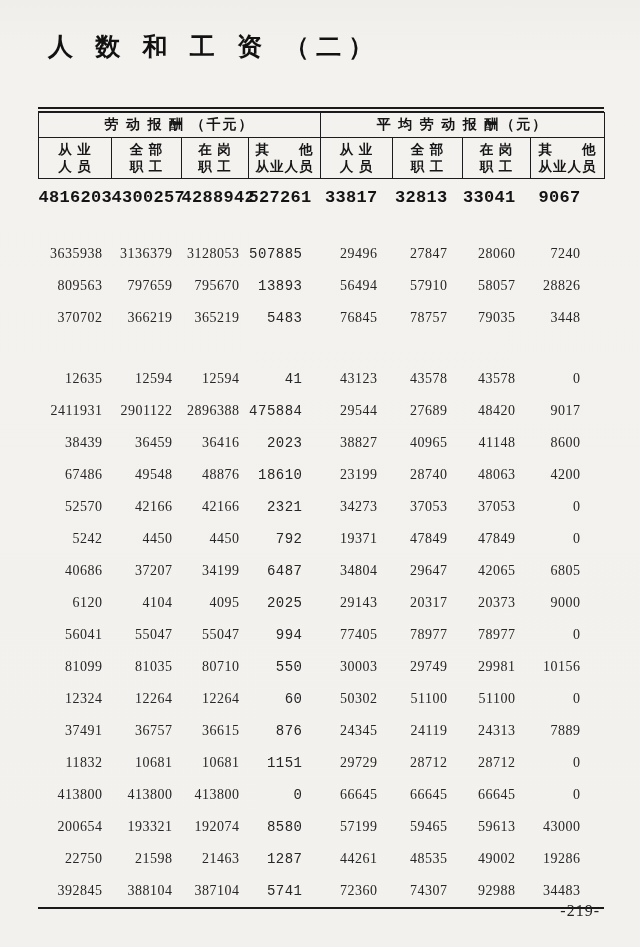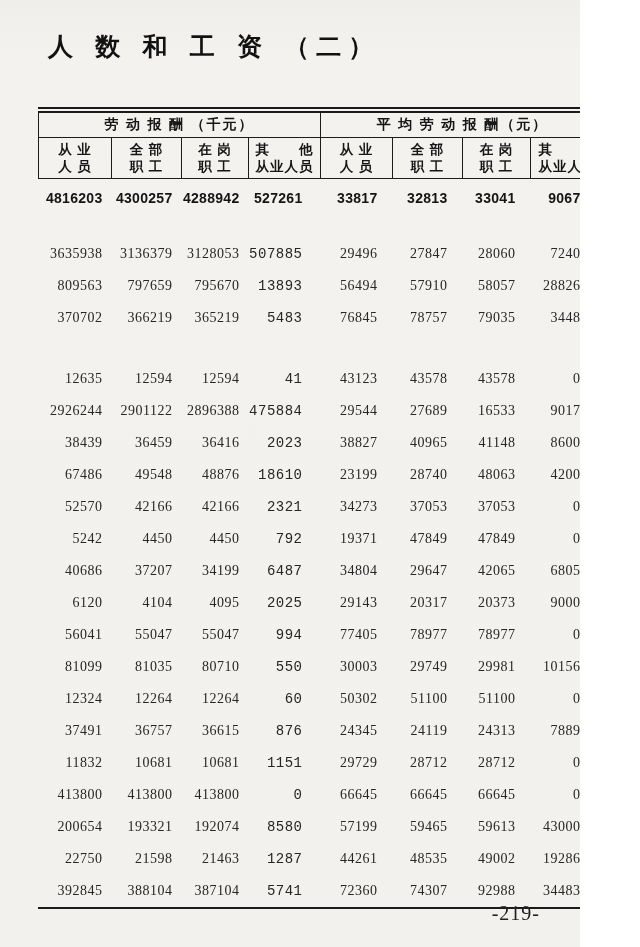--- a/index.html
+++ b/index.html
@@ -1,18 +1,18 @@
 <!DOCTYPE html>
 <html><head>
 <meta charset="utf-8">
 <style>
   html,body{margin:0;padding:0;}
   .page{
     position:relative;
-    width:580px;height:947px;
+    width:640px;height:947px;
     background:#f2f1ee;
     background-image:linear-gradient(180deg,#efeeea 0%,#f3f2ef 6%,#f2f1ee 100%);
     font-family:"Liberation Serif","DejaVu Serif",serif;
     color:#1b1b1b;
     overflow:hidden;
   }
   .title{
     margin:0;
     padding:30px 0 0 48px;
     font-size:25px;
@@ -70,36 +70,36 @@
     padding:0 9px 0 0;
     vertical-align:middle;
     color:#262626;
     letter-spacing:0.5px;
   }
   tbody td:nth-child(4){padding-right:18px;font-family:Liberation Mono, monospace;}
   tbody td:nth-child(n+5){padding-right:15px;}
   tbody td:nth-child(8){padding-right:24px;}
   tbody tr.total td{
     height:37px;
-    font-family:Liberation Sans, sans-serif;
-    font-size:14px;
+    font-family:Liberation Mono, monospace;
+    font-size:17px;
     font-weight:700;
     color:#141414;
     letter-spacing:0.3px;
   }
   tbody tr.spacer-a td{height:22px;}
   tbody tr.spacer-b td{height:29px;}
   .rule-bottom{
     height:0;
     border-top:2px solid #1a1a1a;
   }
   .page-number{
     position:absolute;
     right:40px;top:902px;
-    font-size:20px;
+    font-size:16px;
     letter-spacing:1px;
     color:#222;
   }
 </style>
 </head>
 <body>
 
 <div class="page">
 
   <h1 class="title">人 数 和 工 资 （二）</h1>
@@ -209,27 +209,27 @@
             <td>12635</td>
             <td>12594</td>
             <td>12594</td>
             <td>41</td>
             <td>43123</td>
             <td>43578</td>
             <td>43578</td>
             <td>0</td>
           </tr>
           <tr class="row">
-            <td>2926244</td>
+            <td>2411931</td>
             <td>2901122</td>
             <td>2896388</td>
             <td>475884</td>
             <td>29544</td>
             <td>27689</td>
-            <td>16533</td>
+            <td>48420</td>
             <td>9017</td>
           </tr>
           <tr class="row">
             <td>38439</td>
             <td>36459</td>
             <td>36416</td>
             <td>2023</td>
             <td>38827</td>
             <td>40965</td>
             <td>41148</td>

